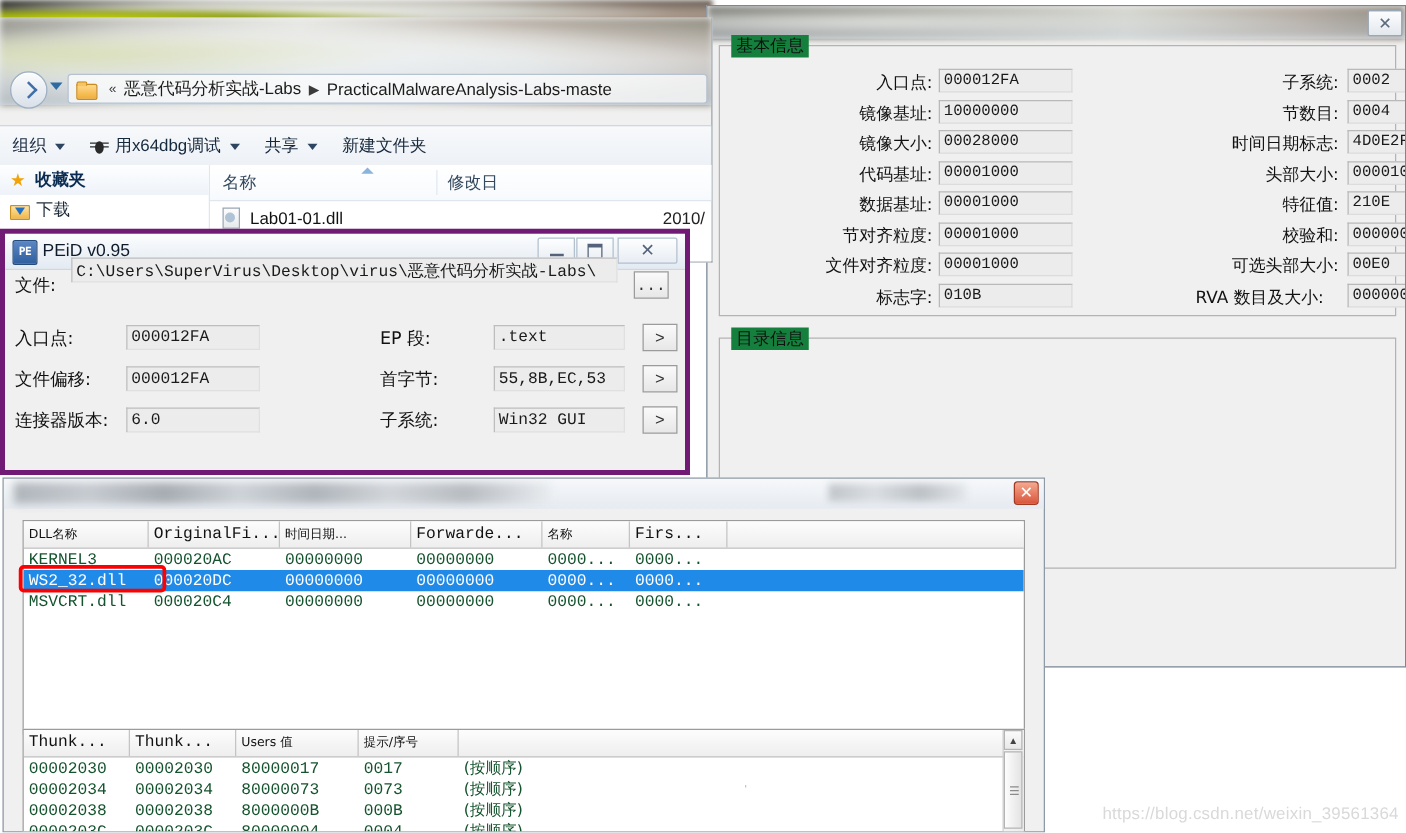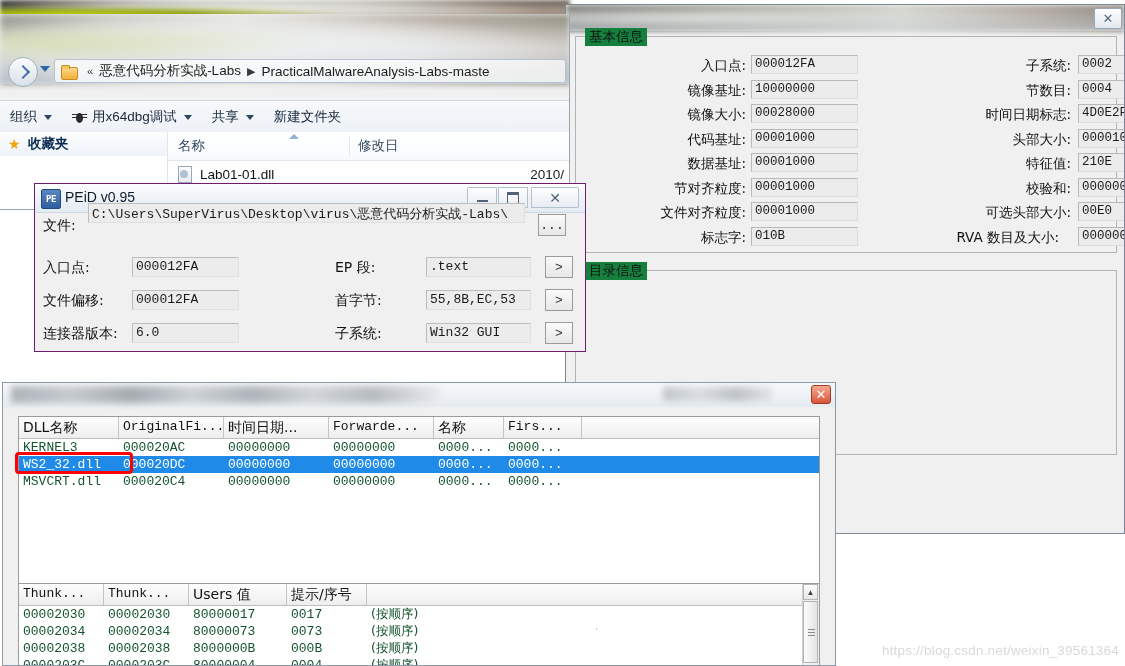--- a/index.html
+++ b/index.html
@@ -114,22 +114,22 @@
   .fldlabel{font-size:13.5px;color:#111;text-align:right;white-space:nowrap;
     font-family:"DejaVu Sans","Liberation Sans",sans-serif;}
   .fldbox{height:19px;background:#ececec;border:1px solid #b9b9b9;border-right-color:#dcdcdc;
     border-bottom-color:#dcdcdc;box-sizing:border-box;
     font-family:"Liberation Mono","DejaVu Sans Mono",monospace;font-size:12.5px;color:#1a1a1a;
     padding:1px 0 0 3px;overflow:hidden;white-space:nowrap;}
   .redbox{position:absolute;border:3px solid #fe0000;border-radius:4px;box-sizing:border-box;
     pointer-events:none;}
 
   
-  #peid{left:0;top:183px;width:552px;height:169px;background:#f0f0f0;
-    border:1px solid #701a75;box-sizing:border-box;overflow:hidden;margin-left:34px;}
+  #peid{left:0;top:183px;width:552px;height:197px;background:#f0f0f0;
+    border:4px solid #701a75;box-sizing:border-box;overflow:hidden;}
   #peid-title{position:absolute;left:0;top:0;width:550px;height:28px;
     background:linear-gradient(180deg,rgba(252,253,254,.95),rgba(226,234,242,.95));
     border-bottom:1px solid #cdd8e3;}
   #peid-ico{position:absolute;left:6px;top:5px;width:18px;height:18px;
     background:linear-gradient(180deg,#5b86c4,#2f5f9e);border:1px solid #244a7c;border-radius:2px;
     color:#fff;font-size:9px;font-weight:bold;display:flex;align-items:center;justify-content:center;
     font-family:"DejaVu Sans Mono",monospace;letter-spacing:-.5px;}
   #peid-caption{position:absolute;left:30px;top:5px;font-size:14px;color:#0e1b2a;}
   .wbtn{position:absolute;top:3px;width:30px;height:21px;box-sizing:border-box;
     background:linear-gradient(180deg,#fdfefe,#e8edf3);border:1px solid #b3c0ce;
@@ -161,21 +161,21 @@
   #imp-close{position:absolute;right:4px;top:2px;width:20px;height:19px;box-sizing:border-box;
     background:linear-gradient(180deg,#f6a98f,#d8553a);border:1px solid #a23a22;border-radius:3px;
     color:#fff;font-size:13px;font-weight:bold;display:flex;align-items:center;justify-content:center;
     font-family:"DejaVu Sans",sans-serif;}
   .lv{position:absolute;background:#fff;border:1px solid #9b9b9b;box-sizing:border-box;overflow:hidden;}
   .lv-head{display:flex;height:21px;background:linear-gradient(180deg,#fdfdfd,#eeeeee);
     border-bottom:1px solid #bdbdbd;}
   .lv-th{box-sizing:border-box;border-right:1px solid #c4c4c4;padding:2px 0 0 4px;
     font-family:"Liberation Mono","DejaVu Sans Mono",monospace;font-size:13px;color:#111;
     white-space:nowrap;overflow:hidden;}
-  .lv-th .cjk{font-family:"DejaVu Sans","Liberation Sans",sans-serif;font-size:14px;}
+  .lv-th .cjk{font-family:"DejaVu Sans","Liberation Sans",sans-serif;font-size:10px;}
   .lv-row{display:flex;height:17px;align-items:center;
     font-family:"Liberation Mono","DejaVu Sans Mono",monospace;font-size:13px;color:#14532d;}
   .lv-row.sel{color:#fff;}
   .lv-td{box-sizing:border-box;padding-left:4px;white-space:nowrap;overflow:hidden;}
   .vscroll{position:absolute;right:0;top:0;width:16px;bottom:0;
     background:linear-gradient(90deg,#f4f4f4,#ececec);border-left:1px solid #cfcfcf;}
   .vs-up{position:absolute;left:0;top:0;width:15px;height:16px;
     background:linear-gradient(180deg,#fbfbfb,#e9e9e9);border:1px solid #b4b4b4;box-sizing:border-box;
     display:flex;align-items:center;justify-content:center;font-size:8px;color:#444;}
   .vs-thumb{position:absolute;left:0;top:17px;width:15px;height:62px;
@@ -280,20 +280,24 @@
         <span>新建文件夹</span>
       </div>
     </div>
 
   <div id="exp-body">
     <div id="exp-sidebar">
         <div class="side-item fav">
           <span class="star-ico">★</span>
           <span>收藏夹</span>
         </div>
+        <div class="side-item">
+          <span class="dl-ico"></span>
+          <span>下载</span>
+        </div>
       </div>
     <div id="exp-list">
       <div class="col-head">
         <span class="ch" style="left:10px;">名称</span>
         <span class="col-div" style="left:181px;"></span>
         <span class="ch" style="left:190px;">修改日</span>
         <span class="sort-arrow"></span>
       </div>
       <div class="file-row">
         <span class="dll-ico"></span>

